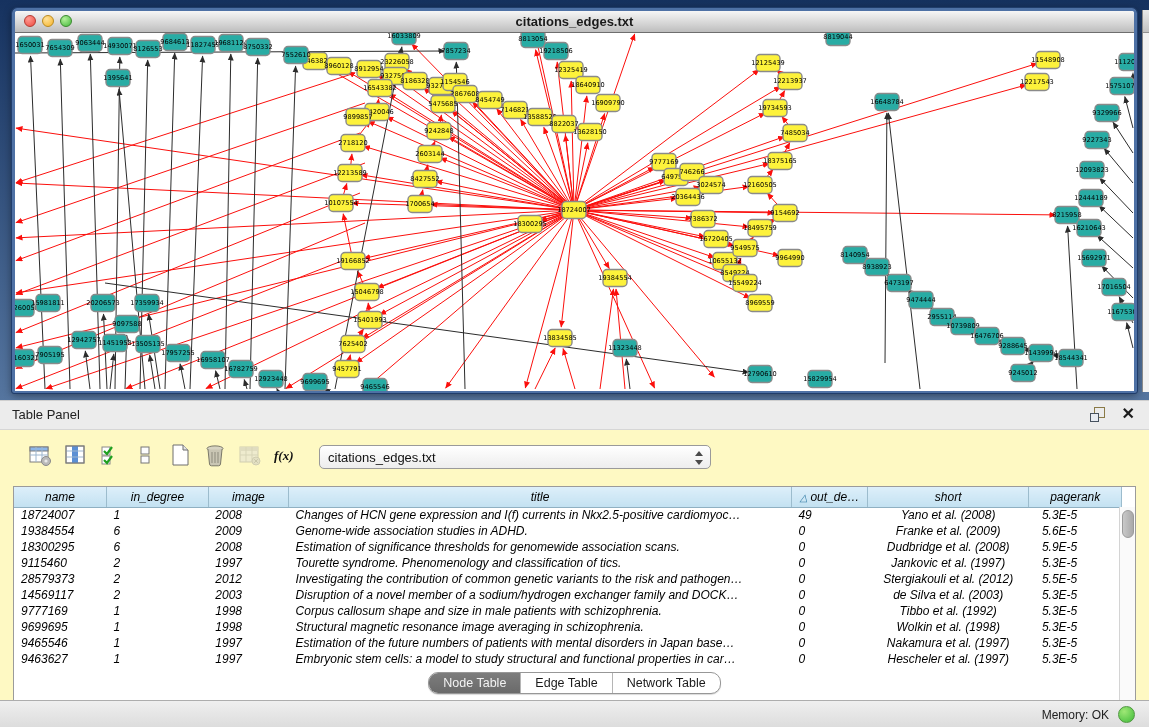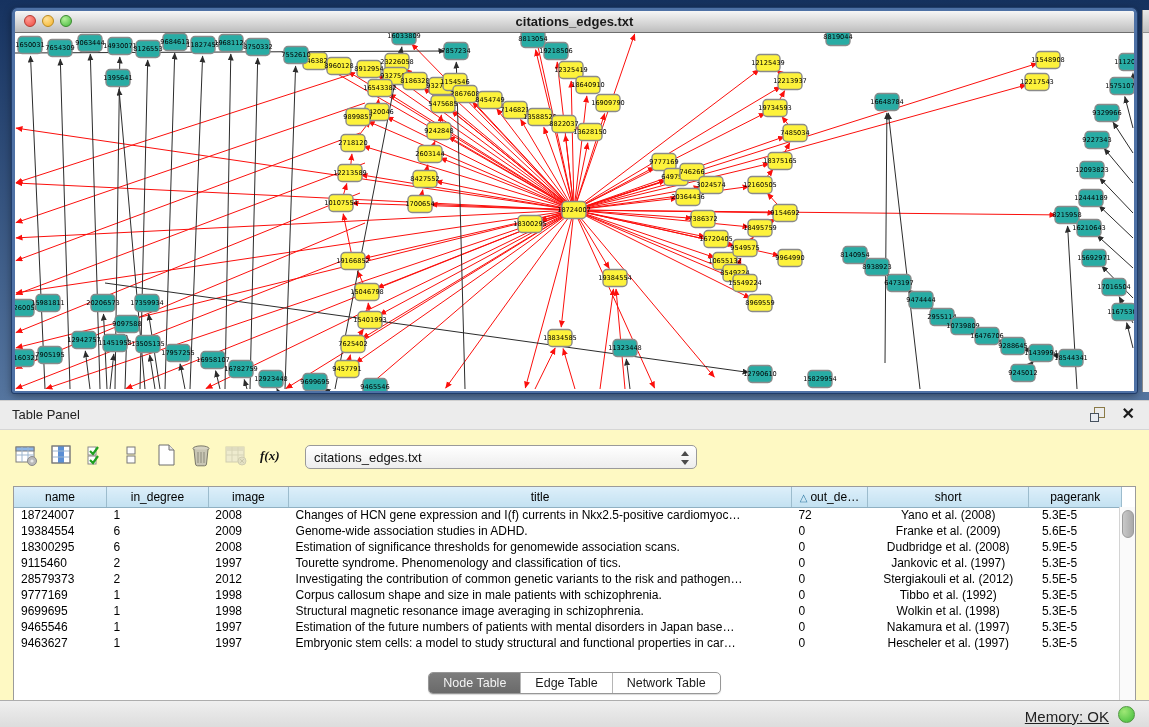--- a/index.html
+++ b/index.html
@@ -26,51 +26,51 @@
   .grip:after{content:"";position:absolute;left:2px;bottom:0;border-left:3px solid transparent;border-right:3px solid transparent;border-top:3px solid #777;}
   
   .tpanel{position:absolute;left:0;top:400px;width:1149px;height:300px;background:#fef9c3;}
   .phead{position:absolute;left:0;top:0;width:100%;height:28px;background:#ececec;
          border-top:1px solid #cfcfcf;border-bottom:1px solid #d6d6d6;}
   .phead .ptitle{position:absolute;left:12px;top:6px;font-size:13px;color:#222;}
   .float-ic{position:absolute;right:44px;top:6px;width:15px;height:15px;cursor:pointer;}
   .float-ic .b1{position:absolute;left:4px;top:0;width:9px;height:9px;border:1.5px solid #8a7a46;background:transparent;}
   .float-ic .b2{position:absolute;left:0;top:6px;width:7px;height:7px;border:1.5px solid #47525f;background:#e8ecf2;}
   .close-ic{position:absolute;right:14px;top:3px;font-size:16px;font-weight:bold;color:#1c1c1c;cursor:pointer;}
-  .toolbar{position:absolute;left:13px;top:40px;height:34px;display:flex;align-items:center;}
+  .toolbar{position:absolute;left:27px;top:40px;height:34px;display:flex;align-items:center;}
   .tbtn{width:26px;height:26px;margin-right:9px;display:flex;align-items:center;justify-content:center;cursor:pointer;}
   .combo{box-sizing:border-box;margin-left:12px;width:392px;height:24px;border:1px solid #9a9a9a;border-radius:5px;
          background:linear-gradient(#ffffff,#ededed);display:flex;align-items:center;padding:0 8px;
          font-size:13px;color:#111;position:relative;cursor:pointer;}
   .combo .arr{position:absolute;right:7px;top:4px;width:9px;height:16px;}
   .combo .arr:before{content:"";position:absolute;left:1px;top:1px;border-left:4px solid transparent;border-right:4px solid transparent;border-bottom:5px solid #4a4a4a;}
   .combo .arr:after{content:"";position:absolute;left:1px;bottom:1px;border-left:4px solid transparent;border-right:4px solid transparent;border-top:5px solid #4a4a4a;}
   .tblwrap{position:absolute;left:13px;top:86px;width:1123px;height:236px;background:#fff;
-           border:1px solid #9b9b9b;box-sizing:border-box;overflow:hidden;}
+           border:1px solid #9b9b9b;box-sizing:border-box;overflow:hidden;font-style:italic;}
   table.grid{border-collapse:collapse;table-layout:fixed;width:1108px;font-size:12px;color:#000;}
   table.grid th{height:20px;box-sizing:border-box;font-weight:normal;text-align:center;
       background:linear-gradient(#ddeffa,#c3e1f1);border-right:1px solid #9cbccd;border-bottom:1px solid #8fb0c2;
       overflow:hidden;white-space:nowrap;}
   table.grid td{height:16px;box-sizing:border-box;padding:0 0 0 7px;border:0;overflow:hidden;white-space:nowrap;}
   table.grid td.ctr{text-align:center;padding:0;}
   table.grid td.pg{padding-left:13px;}
   .sorttri{color:#2f79a3;font-size:10px;margin-right:3px;}
   .vscroll{position:absolute;right:0;top:20px;bottom:0;width:15px;background:#fafafa;border-left:1px solid #d4d4d4;}
   .vthumb{position:absolute;left:2px;top:3px;width:10px;height:26px;border-radius:6px;
           background:linear-gradient(90deg,#c9c9c9,#a9a9a9);border:1px solid #9a9a9a;}
   .tabsbar{position:absolute;left:0;top:272px;width:100%;height:26px;display:flex;justify-content:center;}
-  .seg{display:flex;border:1px solid #979797;border-radius:5px;overflow:hidden;height:20px;
+  .seg{display:flex;border:1px solid #979797;border-radius:10px;overflow:hidden;height:20px;
        background:#fff;box-shadow:0 1px 1px rgba(0,0,0,.15);}
   .seg .tab{padding:2px 14px;font-size:12.5px;color:#1a1a1a;border-left:1px solid #b5b5b5;cursor:pointer;line-height:16px;}
   .seg .tab:first-child{border-left:0;}
   .seg .tab.active{background:linear-gradient(#7d7d7d,#6a6a6a);color:#f3f3f3;}
   
   .statusbar{position:absolute;left:0;top:700px;width:1149px;height:27px;background:linear-gradient(#efefef,#dcdcdc);
              border-top:1px solid #adadad;}
-  .mem{position:absolute;right:40px;top:7px;font-size:15px;color:#222;text-decoration:underline;}
+  .mem{position:absolute;right:40px;top:7px;font-size:12px;color:#222;}
   .memdot{position:absolute;right:14px;top:5px;width:15px;height:15px;border-radius:50%;
           background:radial-gradient(circle at 35% 30%,#8fe06a,#2fae35);border:1px solid #4f9740;}
 </style>
 </head>
 <body>
 
 <div class="desktop">
   <div class="frame">
     <div class="titlebar">
       <span class="tl red"></span>
@@ -834,21 +834,21 @@
             <th><span>short</span></th>
             <th><span>pagerank</span></th>
           </tr>
         </thead>
       <tbody id="trows">
           <tr>
             <td>18724007</td>
             <td>1</td>
             <td>2008</td>
             <td>Changes of HCN gene expression and I(f) currents in Nkx2.5-positive cardiomyoc…</td>
-            <td>72</td>
+            <td>49</td>
             <td class="ctr">Yano et al. (2008)</td>
             <td class="pg">5.3E-5</td>
           </tr>
           <tr>
             <td>19384554</td>
             <td>6</td>
             <td>2009</td>
             <td>Genome-wide association studies in ADHD.</td>
             <td>0</td>
             <td class="ctr">Franke et al. (2009)</td>
@@ -873,20 +873,29 @@
             <td class="pg">5.3E-5</td>
           </tr>
           <tr>
             <td>28579373</td>
             <td>2</td>
             <td>2012</td>
             <td>Investigating the contribution of common genetic variants to the risk and pathogen…</td>
             <td>0</td>
             <td class="ctr">Stergiakouli et al. (2012)</td>
             <td class="pg">5.5E-5</td>
+          </tr>
+          <tr>
+            <td>14569117</td>
+            <td>2</td>
+            <td>2003</td>
+            <td>Disruption of a novel member of a sodium/hydrogen exchanger family and DOCK…</td>
+            <td>0</td>
+            <td class="ctr">de Silva et al. (2003)</td>
+            <td class="pg">5.3E-5</td>
           </tr>
           <tr>
             <td>9777169</td>
             <td>1</td>
             <td>1998</td>
             <td>Corpus callosum shape and size in male patients with schizophrenia.</td>
             <td>0</td>
             <td class="ctr">Tibbo et al. (1992)</td>
             <td class="pg">5.3E-5</td>
           </tr>

